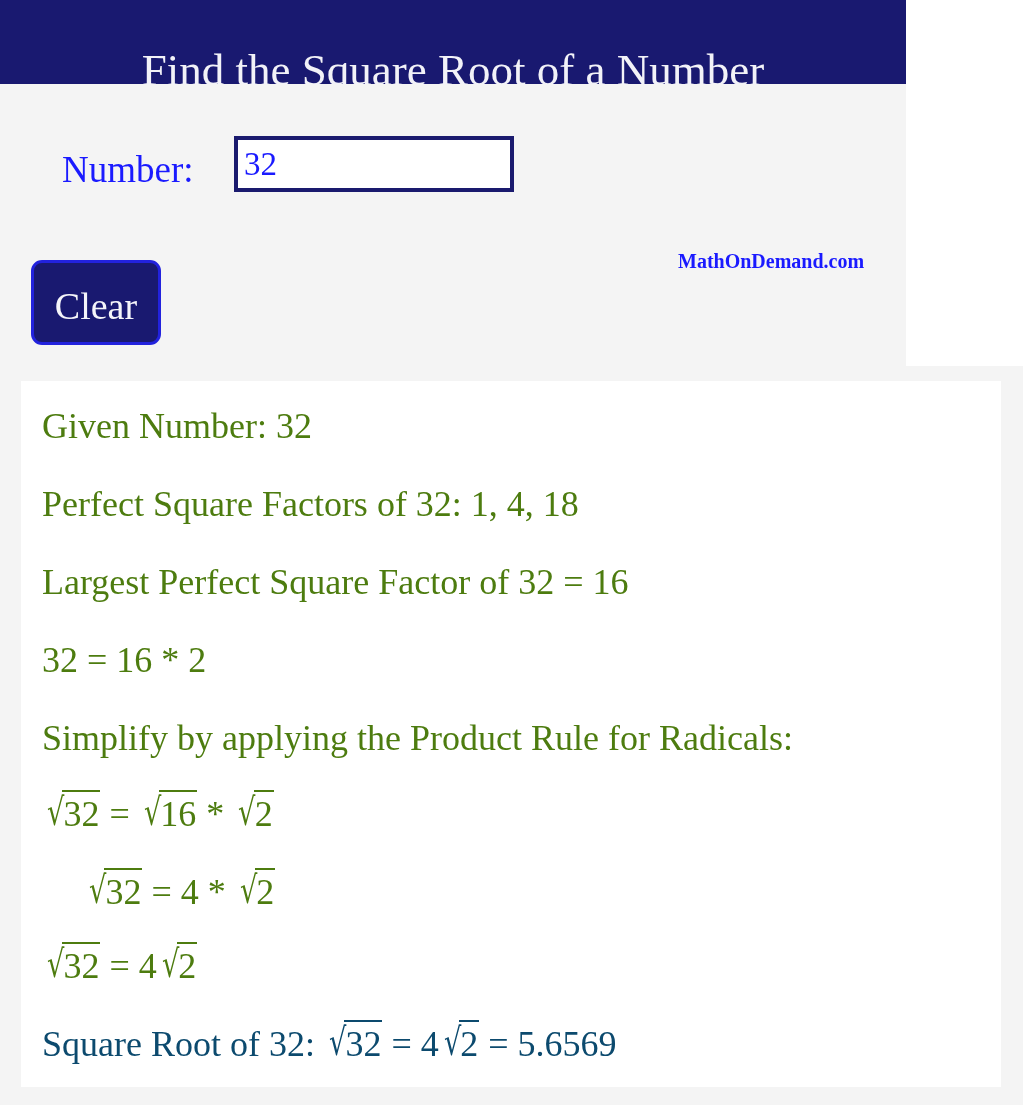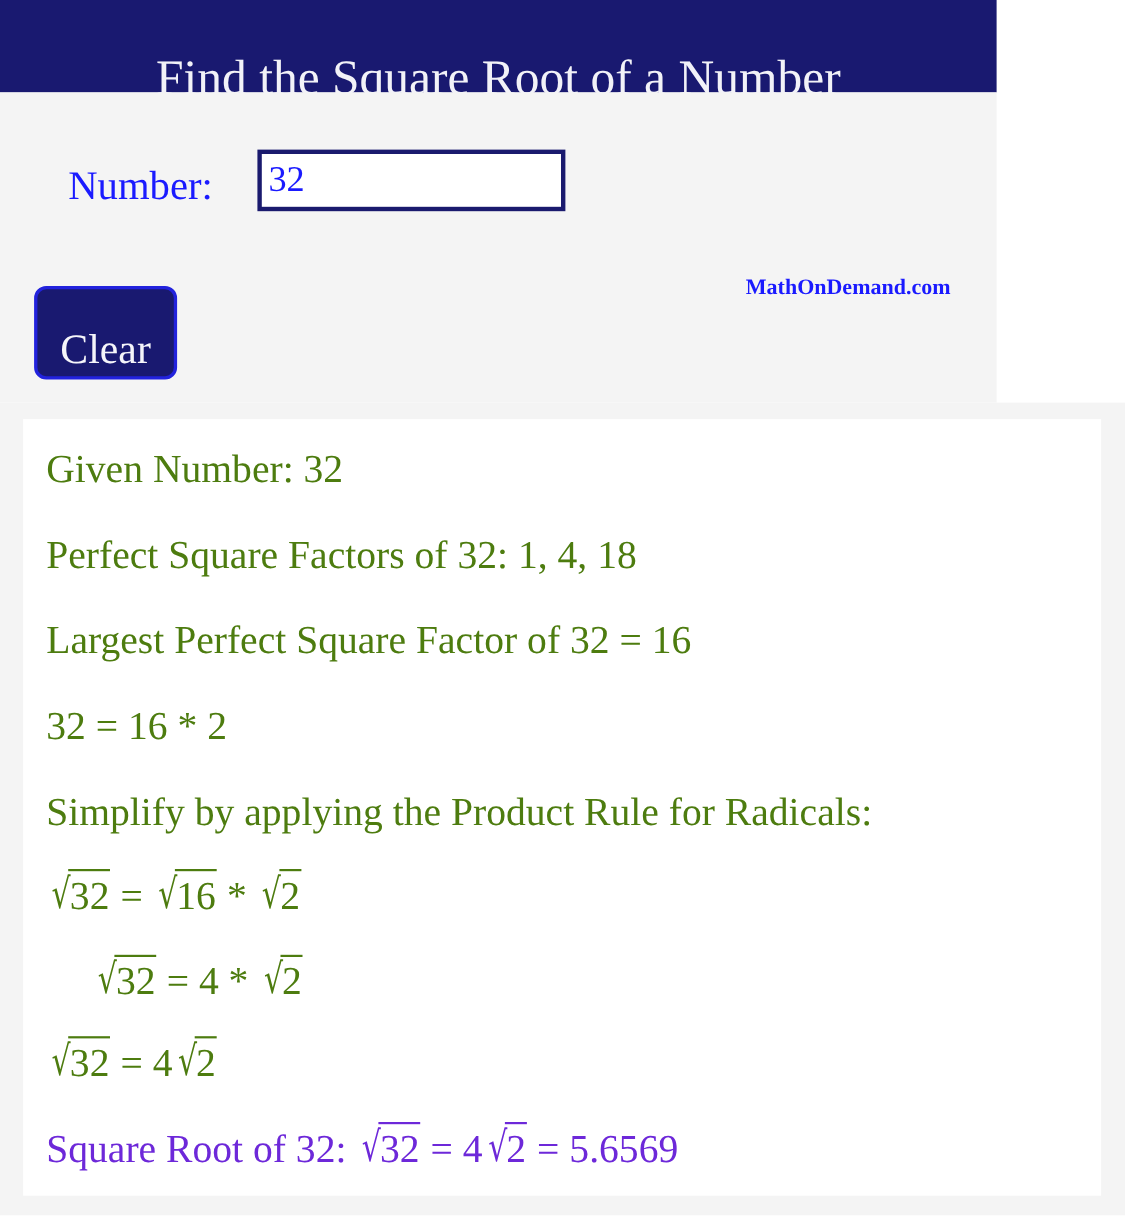--- a/index.html
+++ b/index.html
@@ -94,21 +94,21 @@
     box-sizing: border-box;
     background: #191970;
     border: 3px solid #2222dd;
     border-radius: 11px;
     color: #f5f5fa;
     font-size: 38px;
     font-family: "Liberation Serif", "DejaVu Serif", serif;
     line-height: 79px;
     text-align: center;
     cursor: pointer;
-    padding: 16px;
+    padding: 4px;
   }
 
   #brand-label {
     position: absolute;
     left: 678px;
     top: 166px;
     font-size: 20px;
     font-weight: bold;
     color: #1a1aff;
     white-space: nowrap;
@@ -136,21 +136,21 @@
   }
   .result-line {
     position: absolute;
     left: 21px;
     font-size: 36px;
     color: #4d7c0f;
     white-space: nowrap;
     line-height: 44px;
   }
   .result-line.final {
-    color: #6d28d9;
+    color: #0c4a6e;
   }
   .r0 { top: 23px; }
   .r1 { top: 101px; }
   .r2 { top: 179px; }
   .r3 { top: 257px; }
   .r4 { top: 335px; }
   .r5 { top: 409px; }
   .r6 { top: 487px; margin-left: 42px; }
   .r7 { top: 561px; }
   .r8 { top: 639px; }

